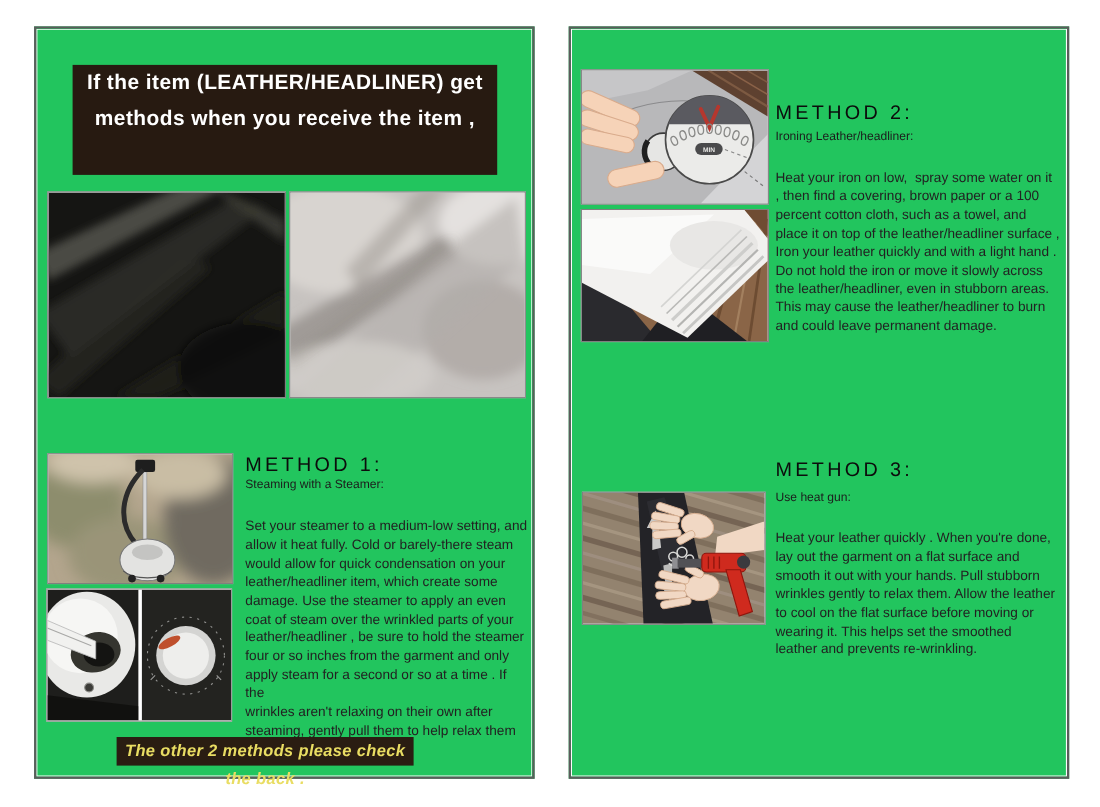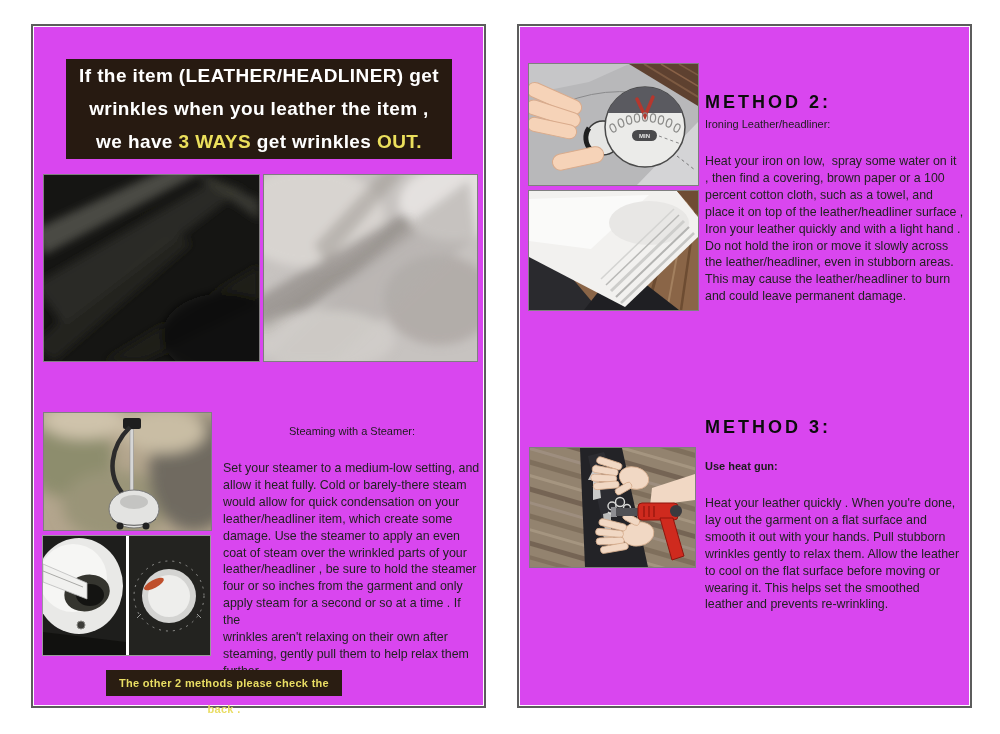--- a/index.html
+++ b/index.html
@@ -1,21 +1,21 @@
 <!DOCTYPE html>
 <html><head>
 <meta charset="utf-8">
 <style>
   html,body{margin:0;padding:0;}
   body{
     width:1000px;height:734px;position:relative;background:#ffffff;
     font-family:"Liberation Sans", sans-serif;color:#1c1c1c;overflow:hidden;
   }
   .panel{
-    position:absolute;top:24px;width:451px;height:680px;background:#d946ef;
+    position:absolute;top:24px;width:451px;height:680px;background:#22c55e;
     border:2px solid #5c5c5c;box-shadow:inset 0 0 0 1px #fdfdfd;
   }
   .panel-left{left:31px;}
   .panel-right{left:517px;}
 
   .banner{
     position:absolute;left:33px;top:33px;width:386px;height:100px;
     background:#271a11;color:#ffffff;font-weight:bold;font-size:19px;
     line-height:33px;text-align:center;letter-spacing:0.4px;
   }
@@ -26,46 +26,45 @@
 
   #img-dark{left:10px;top:148px;width:215px;height:186px;}
   #img-light{left:230px;top:148px;width:213px;height:186px;}
   #img-steamer{left:10px;top:386px;width:167px;height:117px;}
   #img-closeups{left:9px;top:509px;width:167px;height:119px;border-color:#9a9a9a;}
   #img-iron{left:9px;top:37px;width:169px;height:121px;}
   #img-towel{left:9px;top:164px;width:169px;height:119px;}
   #img-heatgun{left:10px;top:421px;width:165px;height:119px;}
 
   .method{position:absolute;}
-  .method h2{margin:0;font-size:18px;letter-spacing:3px;color:#0c0c0c;font-weight:bold;}
+  .method h2{margin:0;font-size:18px;letter-spacing:3px;color:#0c0c0c;font-weight:normal;}
   .subtitle{font-size:11px;line-height:17px;}
   .bodytext{font-size:12.4px;line-height:16.9px;margin-top:20px;white-space:pre-wrap;color:#222;}
 
   #m1{left:190px;top:386px;width:258px;}
-  #m1 .subtitle{margin-top:11px;text-align:center;}
+  #m1 .subtitle{}
   #m2{left:186px;top:66px;width:268px;}
   #m2 .subtitle{margin-top:3px;}
   #m3{left:186px;top:391px;width:268px;}
-  #m3 .subtitle{margin-top:20px;font-weight:bold;}
+  #m3 .subtitle{margin-top:6px;}
 
   .footer-banner{
-    position:absolute;left:73px;top:644px;width:236px;height:26px;
-    background:#2a1d12;color:#e9dd63;font-size:11px;font-weight:bold;
-    text-align:center;line-height:26px;letter-spacing:0.3px;
+    position:absolute;left:73px;top:644px;width:270px;height:26px;
+    background:#2a1d12;color:#e9dd63;font-size:15px;font-weight:bold;
+    text-align:center;line-height:26px;letter-spacing:0.3px;font-style:italic;
   }
 </style>
 </head>
 <body>
 
 <div class="panel panel-left">
 
   <div class="banner">
     <div>If the item (LEATHER/HEADLINER) get</div>
-    <div>wrinkles when you leather the item ,</div>
-    <div><span>we have </span><span class="hl">3 WAYS</span><span> get wrinkles </span><span class="hl">OUT.</span></div>
+    <div>methods when you receive the item ,</div>
   </div>
 
   <div class="photo" id="img-dark">
     <svg viewBox="0 0 215 186" preserveAspectRatio="none">
       <defs>
           <filter id="b1" x="-20%" y="-20%" width="140%" height="140%">
             <feGaussianBlur stdDeviation="4"></feGaussianBlur>
           </filter>
         </defs>
       <rect width="215" height="186" fill="#151513"></rect>
@@ -148,20 +147,21 @@
         <line x1="94" y1="82" x2="98" y2="78" stroke="#9b9b99" stroke-width="1"></line>
         <line x1="158" y1="82" x2="154" y2="78" stroke="#9b9b99" stroke-width="1"></line>
         <circle cx="126" cy="60" r="27" fill="#d4d4d2"></circle>
         <circle cx="126" cy="60" r="21" fill="#eeeeec"></circle>
         <ellipse cx="111" cy="48" rx="11" ry="4" fill="#bf4f2c" transform="rotate(-28 111 48)"></ellipse>
       </g>
     </svg>
   </div>
 
   <div class="method" id="m1">
+    <h2>METHOD 1:</h2>
     <div class="subtitle">Steaming with a Steamer:</div>
     <div class="bodytext">Set your steamer to a medium-low setting, and
 allow it heat fully. Cold or barely-there steam
 would allow for quick condensation on your
 leather/headliner item, which create some
 damage. Use the steamer to apply an even
 coat of steam over the wrinkled parts of your
 leather/headliner , be sure to hold the steamer
 four or so inches from the garment and only
 apply steam for a second or so at a time . If the

